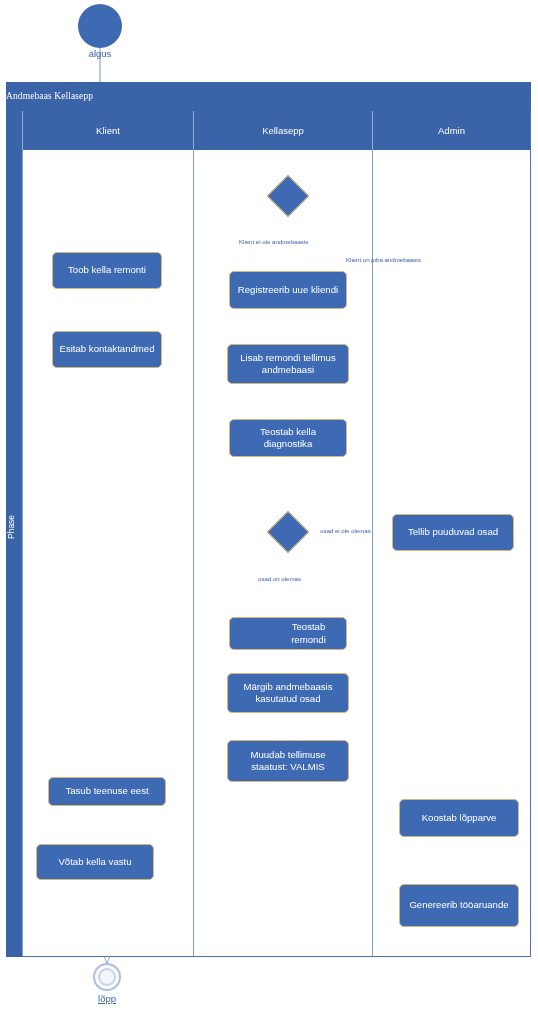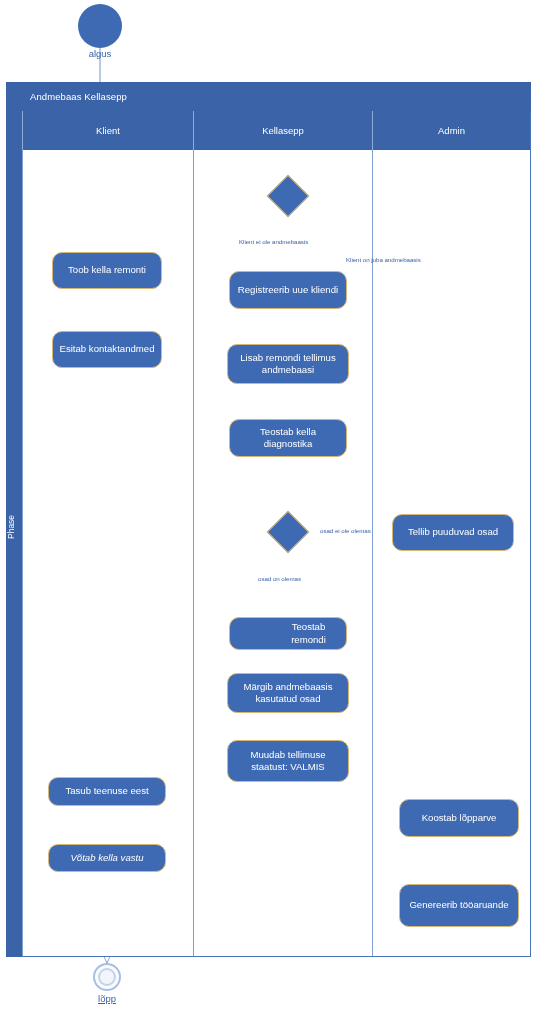--- a/index.html
+++ b/index.html
@@ -42,23 +42,24 @@
     position: absolute;
     left: 6px;
     top: 82px;
     width: 525px;
     height: 29px;
     box-sizing: border-box;
     background: #3b63a8;
     color: #ffffff;
     font-size: 9.5px;
     line-height: 29px;
-    padding-left: 24px;
+    padding-left: 0;
     letter-spacing: .1px;
     white-space: nowrap;
+    font-family: Liberation Serif, serif;
   }
   .phase-band {
     position: absolute;
     left: 6px;
     top: 111px;
     width: 16px;
     height: 846px;
     background: #3b63a8;
   }
   .phase-label {
@@ -130,21 +131,21 @@
     text-align: center;
     white-space: nowrap;
   }
 
   
   .act {
     position: absolute;
     box-sizing: border-box;
     background: #3e6ab4;
     border: 1px solid #d7b779;
-    border-radius: 10px;
+    border-radius: 5px;
     color: #ffffff;
     font-size: 9.6px;
     line-height: 12.4px;
     display: flex;
     align-items: center;
     justify-content: center;
     text-align: center;
     padding: 0 5px;
   }
 
@@ -254,21 +255,21 @@
   <div class="act" style="left:392px; top:514px; width:122px; height:37px;">Tellib puuduvad osad</div>
 
   <div class="act" style="left:229px; top:617px; width:118px; height:33px;padding-left:46px;">Teostab remondi</div>
 
   <div class="act" style="left:227px; top:673px; width:122px; height:40px;">Märgib andmebaasis kasutatud osad</div>
 
   <div class="act" style="left:48px; top:777px; width:118px; height:29px;">Tasub teenuse eest</div>
 
   <div class="act" style="left:227px; top:740px; width:122px; height:42px;">Muudab tellimuse staatust: VALMIS</div>
 
-  <div class="act" style="left:48px; top:844px; width:118px; height:28px;font-style:italic;">Võtab kella vastu</div>
+  <div class="act" style="left:36px; top:844px; width:118px; height:36px;">Võtab kella vastu</div>
 
   <div class="act" style="left:399px; top:799px; width:120px; height:38px;">Koostab lõpparve</div>
 
   <div class="act" style="left:399px; top:884px; width:120px; height:43px;">Genereerib tööaruande</div>
 
   <div class="elabel" style="left:239px; top:238px;">Klient ei ole andmebaasis</div>
 
   <div class="elabel" style="left:346px; top:256px;">Klient on juba andmebaasis</div>
 
   <div class="elabel" style="left:320px; top:527px;">osad ei ole olemas</div>

